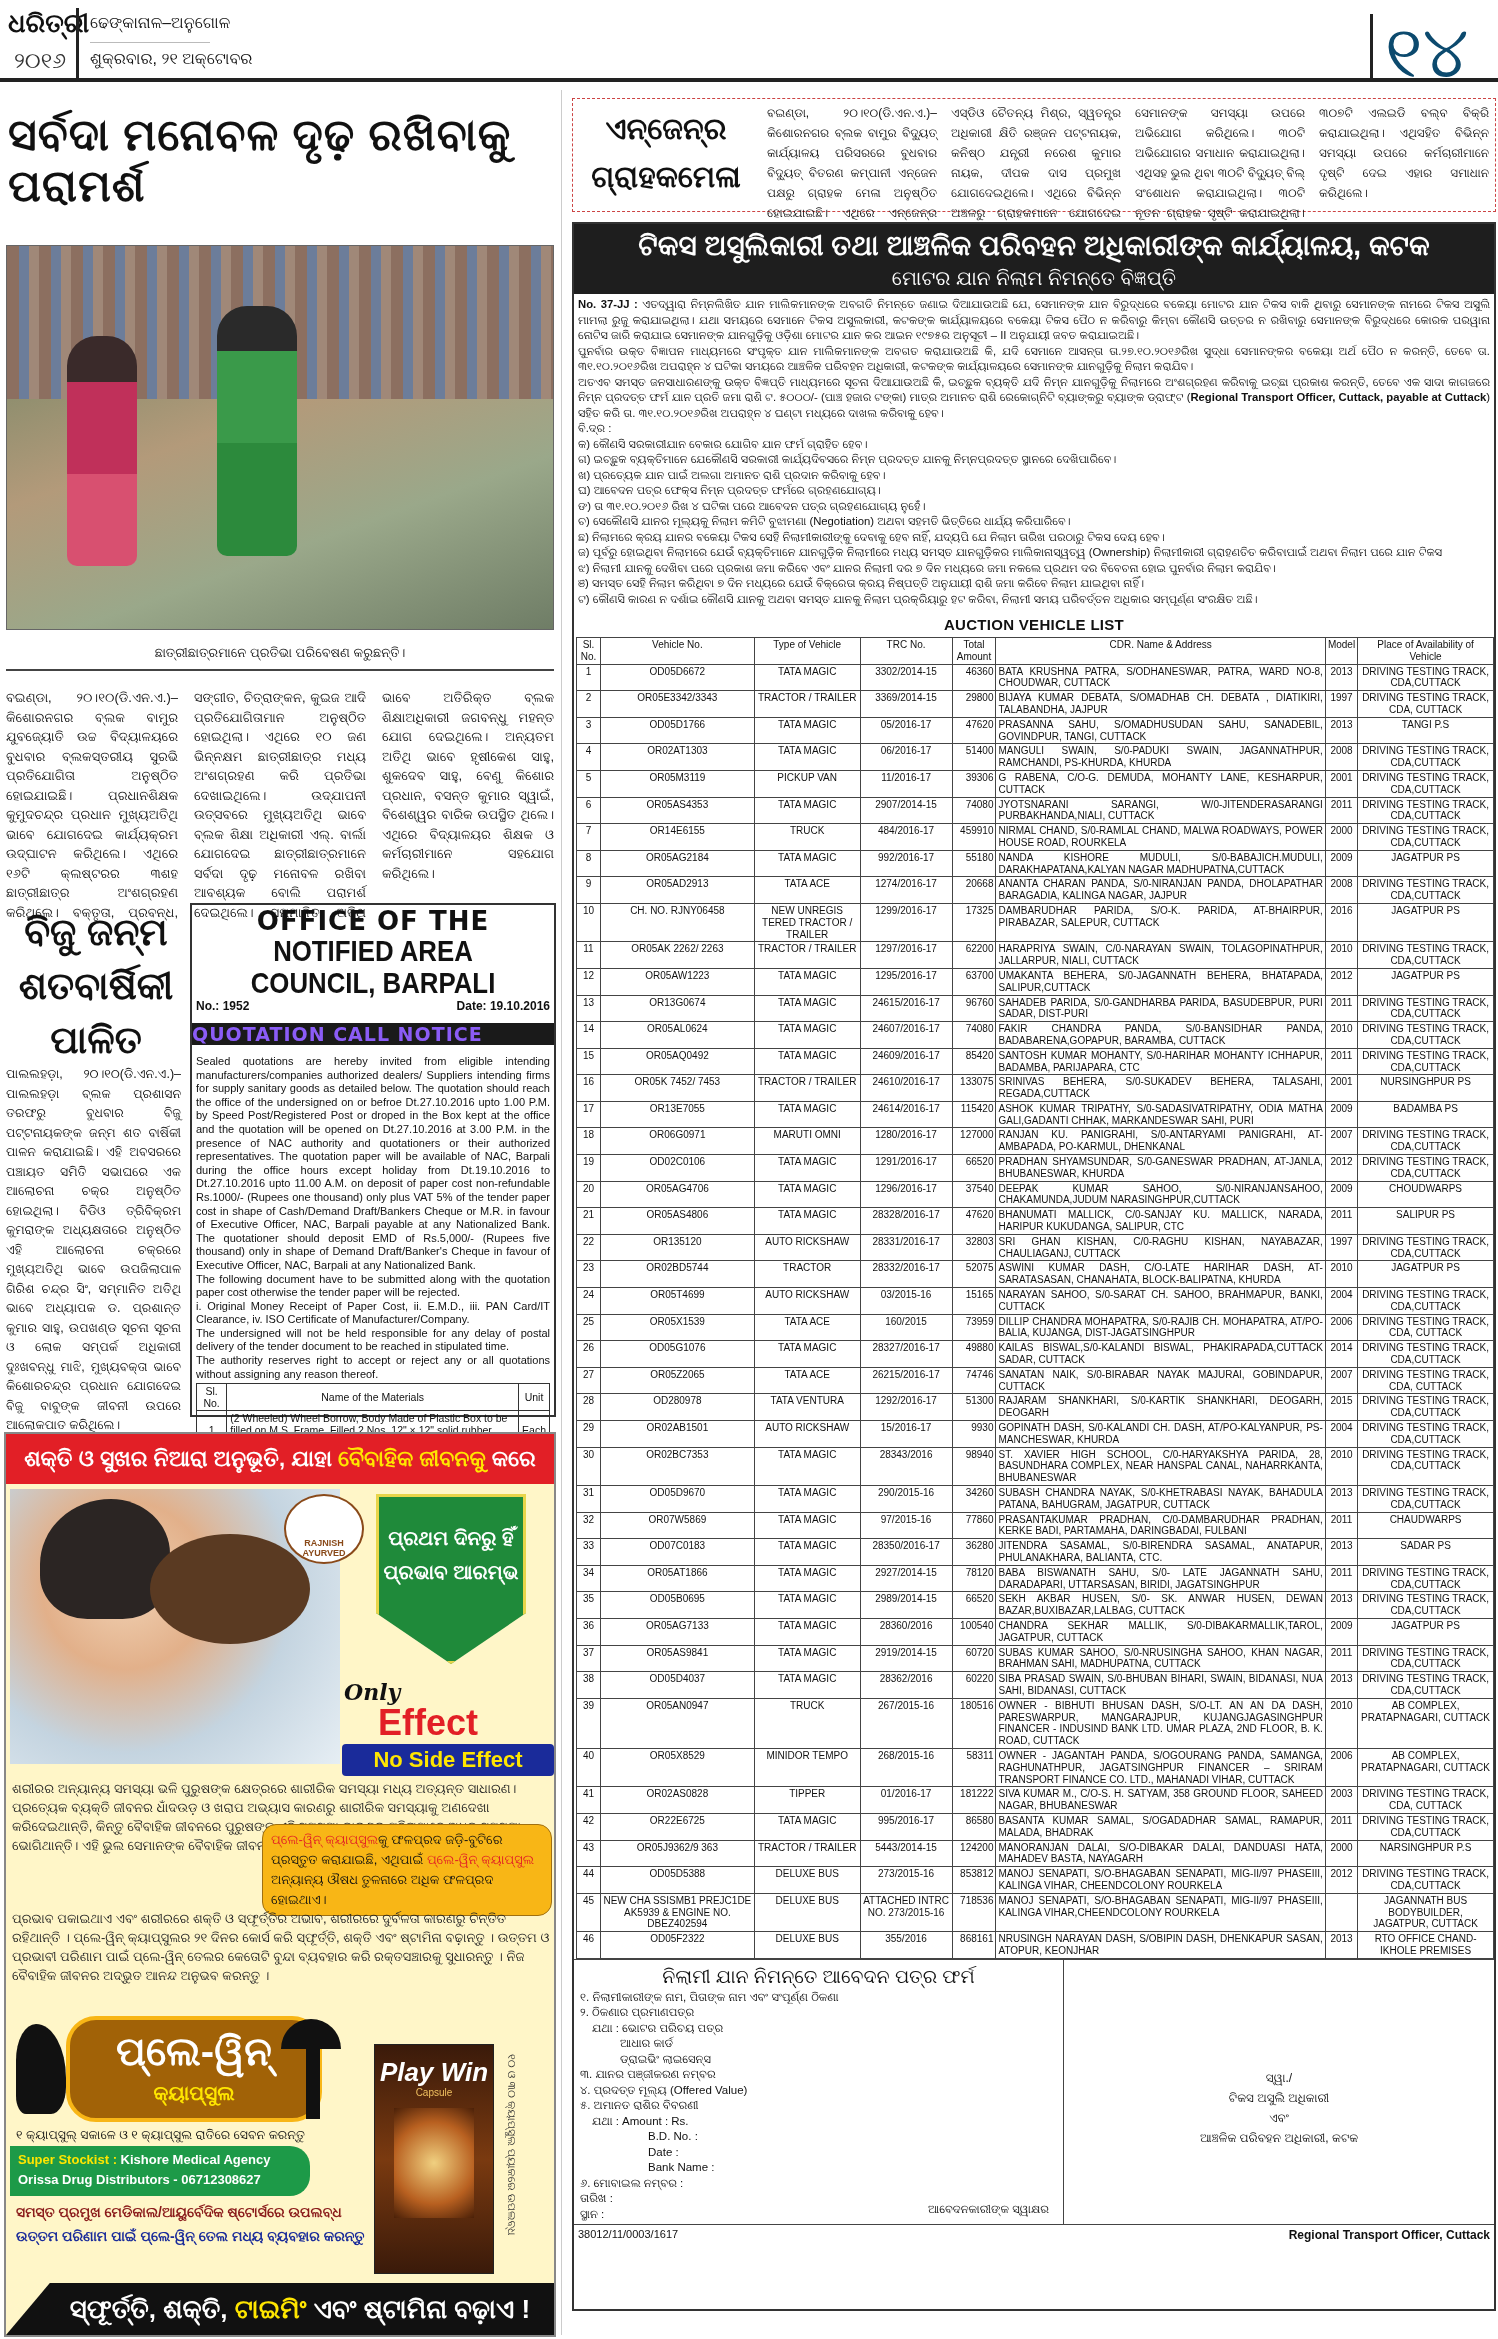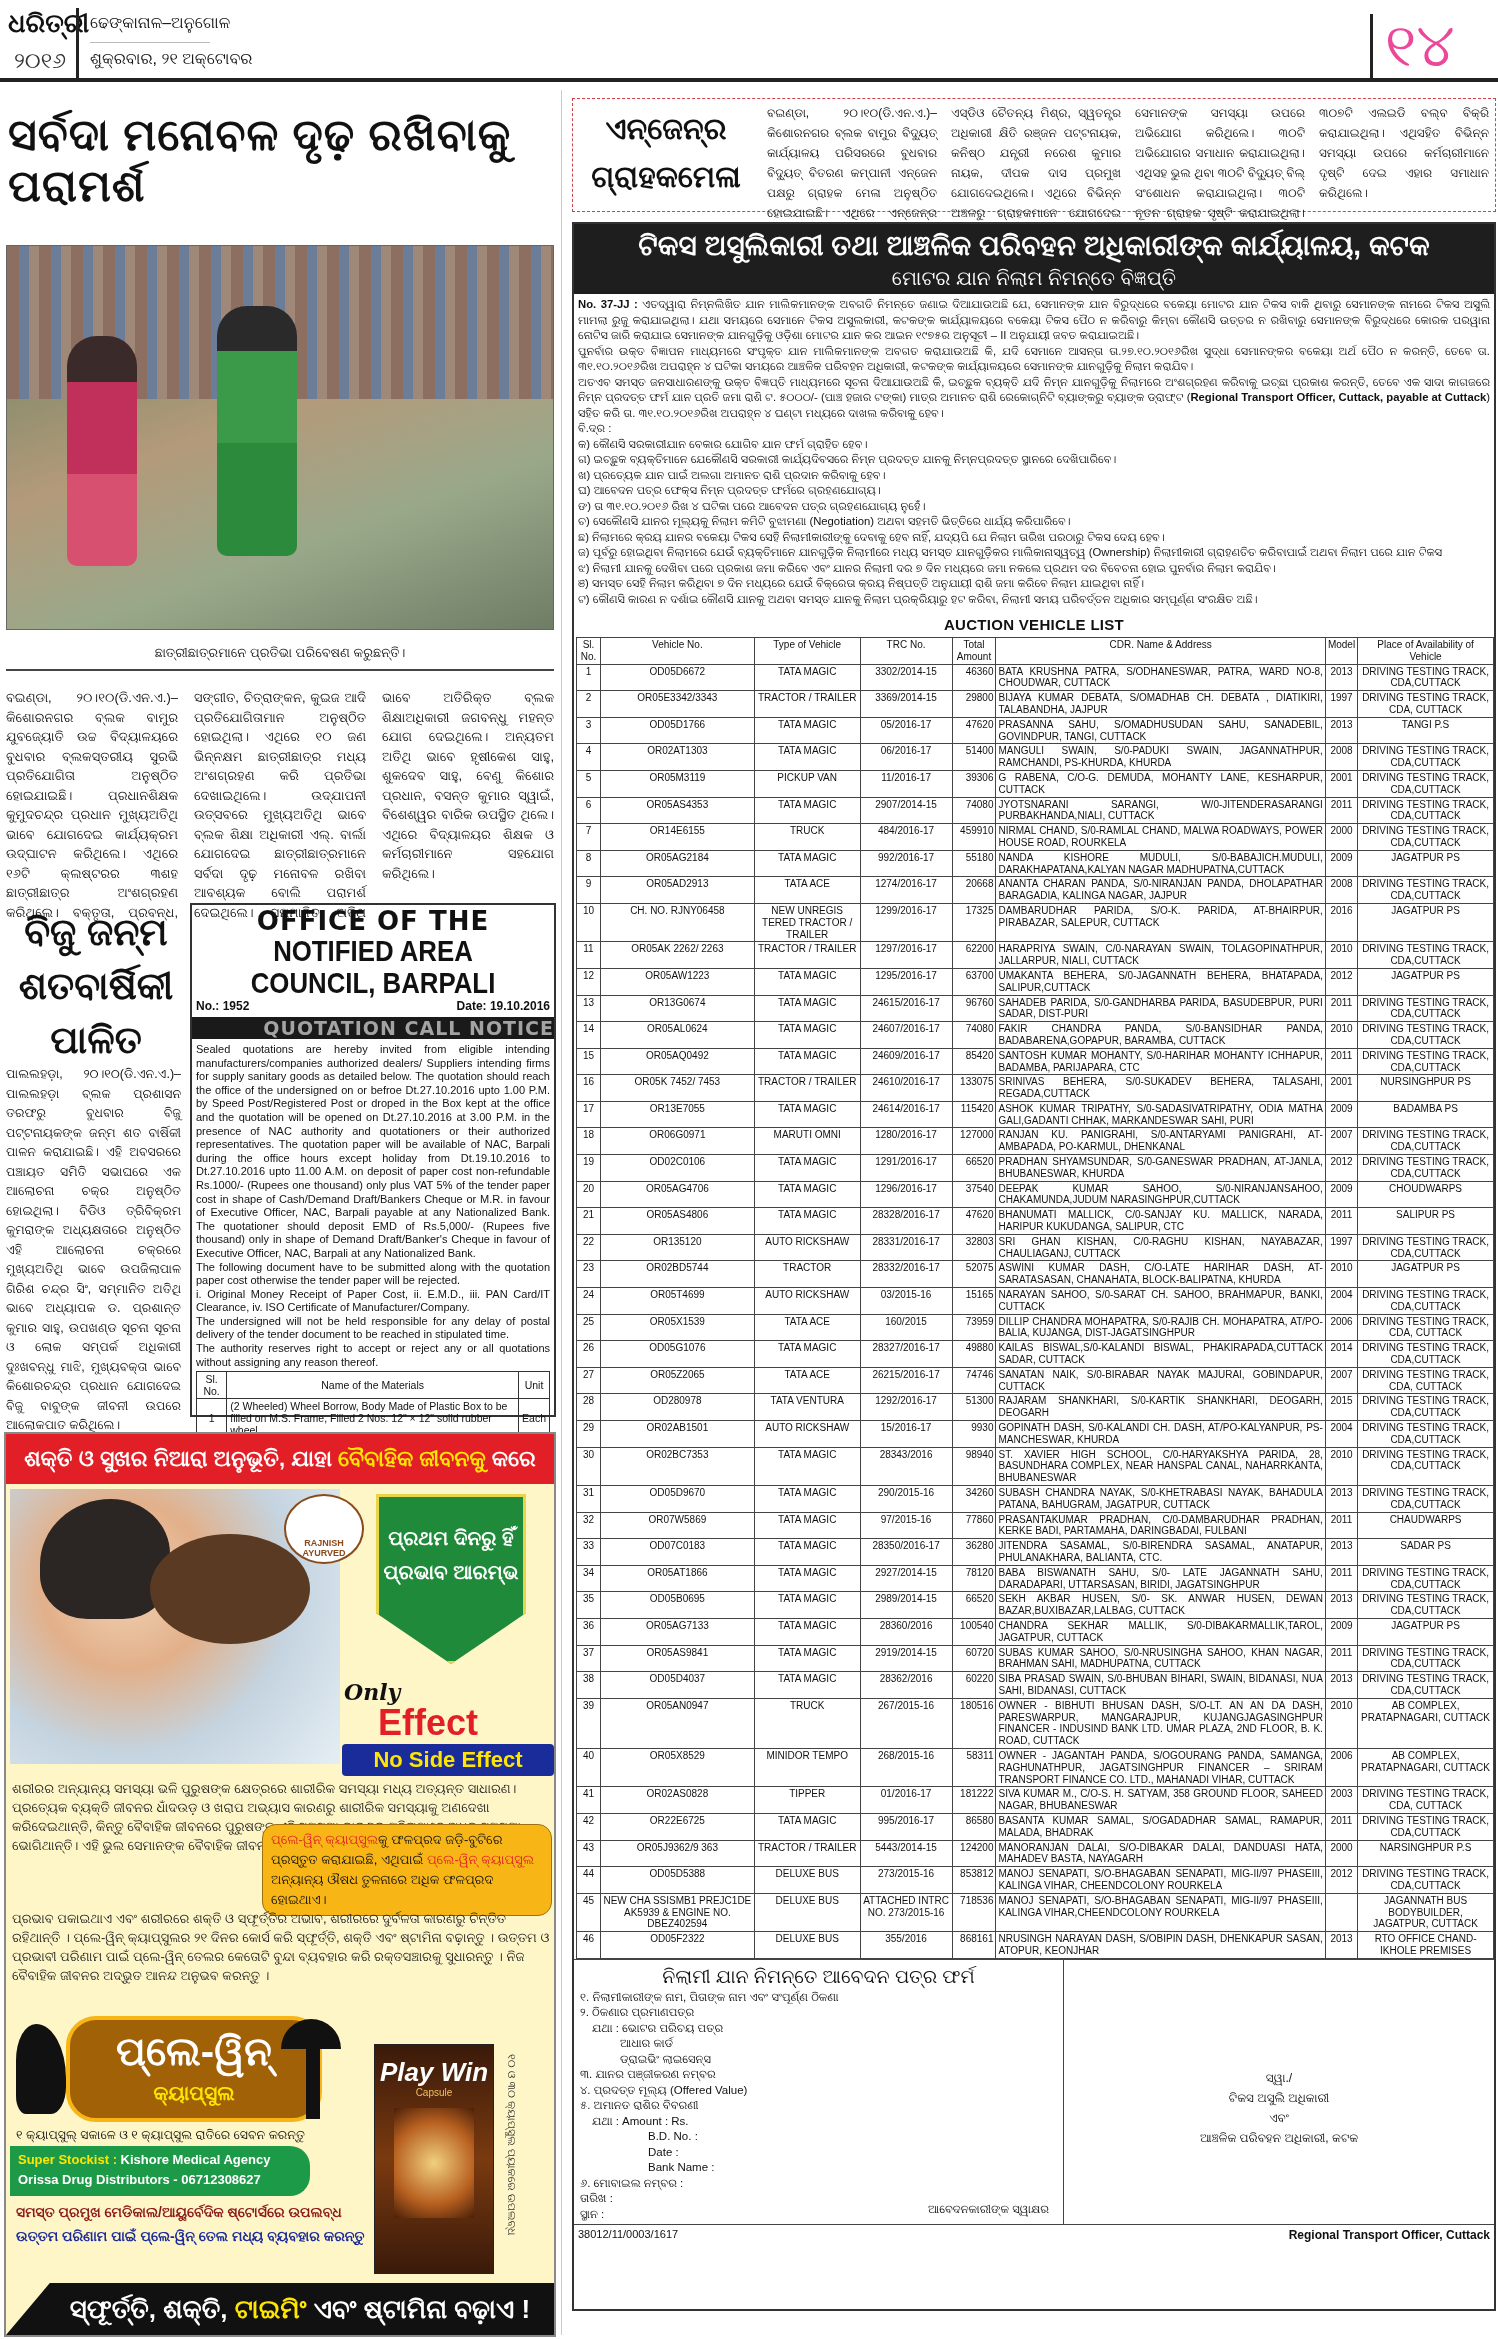--- a/index.html
+++ b/index.html
@@ -6,35 +6,35 @@
 body{width:1498px;height:2339px;background:#fff;font-family:"Liberation Sans",sans-serif;color:#111;position:relative;overflow:hidden}
 .abs{position:absolute}
 .masthead{left:0;top:0;width:1498px;height:82px;border-bottom:4px solid #222}
 .mh-brand{left:8px;top:8px;width:64px;text-align:center;font-family:"DejaVu Serif",serif;font-size:26px;font-weight:bold}
 .mh-year{left:8px;top:48px;width:64px;text-align:center;font-size:22px;color:#333}
 .mh-vline{left:76px;top:8px;width:3px;height:72px;background:#222}
 .mh-region{left:90px;top:14px;font-size:16px}
 .mh-date{left:90px;top:50px;font-size:16px}
 .mh-sep{left:90px;top:42px;width:120px;height:1px;background:#bbb}
 .mh-vline2{left:1370px;top:14px;width:3px;height:66px;background:#222}
-.mh-page{left:1385px;top:10px;font-size:60px;color:#ec4899;font-family:"DejaVu Sans",sans-serif}
+.mh-page{left:1385px;top:10px;font-size:72px;color:#0c4a6e;font-family:"DejaVu Sans",sans-serif}
 .headline{left:8px;top:110px;width:548px;font-size:44px;font-weight:bold;letter-spacing:1px}
 .photo{left:6px;top:245px;width:548px;height:385px;background:linear-gradient(160deg,#6a7a5a 0%,#8e8e6e 25%,#b39a7a 45%,#9aa88a 70%,#6f7d66 100%);border:1px solid #666;overflow:hidden}
 .photo .crowd{position:absolute;left:0;top:0;width:100%;height:40%;background:repeating-linear-gradient(90deg,#8c6f60 0 12px,#6c7d9a 12px 22px,#a08878 22px 32px)}
 .photo .dancer1{position:absolute;left:60px;top:90px;width:70px;height:230px;background:linear-gradient(#3a2a2a 0 20%,#c0305a 20% 60%,#d85070 60%);border-radius:30px 30px 10px 10px}
 .photo .dancer2{position:absolute;left:210px;top:60px;width:80px;height:250px;background:linear-gradient(#2a2a2a 0 18%,#3a9a4a 18% 55%,#2c8a3c 55%);border-radius:30px 30px 10px 10px}
 .caption{left:6px;top:645px;width:548px;text-align:center;font-size:13px;border-bottom:2px solid #444;padding-bottom:8px}
 .article1{left:6px;top:688px;width:548px;font-size:13px;line-height:19.5px;column-count:3;column-gap:16px;text-align:justify}
 .biju-title{left:6px;top:905px;width:180px;text-align:center;font-size:38px;font-weight:bold;line-height:54px}
 .biju-body{left:6px;top:1065px;width:175px;font-size:12.5px;line-height:19.5px;text-align:justify}
 .nac{left:190px;top:903px;width:366px;height:514px;border:2px solid #333;padding:2px 4px}
 .nac h1{font-size:26px;text-align:center;font-family:"DejaVu Sans",sans-serif;letter-spacing:1px;line-height:28px}
 .nac h2{font-size:30px;text-align:center;line-height:32px;font-family:"Liberation Sans",sans-serif;font-weight:bold;transform:scaleX(.86);transform-origin:center}
 .nac .meta{display:flex;justify-content:space-between;font-size:12px;font-weight:bold}
-.nac .qcn{background:#1a1a1a;color:#a3a3a3;text-align:right;font-size:19px;font-weight:bold;margin:4px -4px;letter-spacing:1px;font-family:"DejaVu Sans",sans-serif}
+.nac .qcn{background:#1a1a1a;color:#8b5cf6;text-align:left;font-size:19px;font-weight:bold;margin:10px -4px;letter-spacing:1px;font-family:"DejaVu Sans",sans-serif}
 .nac p{font-size:11px;line-height:13.6px;text-align:justify}
 .nac table{width:100%;border-collapse:collapse;font-size:10.5px;margin-top:2px}
 .nac td,.nac th{border:1px solid #333;padding:1px 3px;font-weight:normal;vertical-align:middle}
 .nac .sign{text-align:right;font-size:11.5px;font-weight:bold;margin-top:3px}
 .ad{left:4px;top:1432px;width:552px;height:905px;background:#fff6c8;border:2px solid #888;overflow:hidden}
 .ad-top{position:absolute;left:0;top:0;width:100%;height:50px;background:#e21f26;color:#fff;font-size:22px;font-weight:bold;text-align:center;line-height:50px}
 .ad-top .hl{color:#ffe600}
 .ad-couple{position:absolute;left:4px;top:55px;width:330px;height:275px;background:radial-gradient(circle at 35% 35%,#f1d2b4 0,#e2b08a 30%,#c4d4e0 60%,#e6eef4 100%)}
 .ad-couple .hair1{position:absolute;left:30px;top:10px;width:130px;height:120px;background:#2b2523;border-radius:60% 50% 40% 40%}
 .ad-couple .hair2{position:absolute;left:140px;top:45px;width:160px;height:110px;background:#5a3a22;border-radius:50%}

